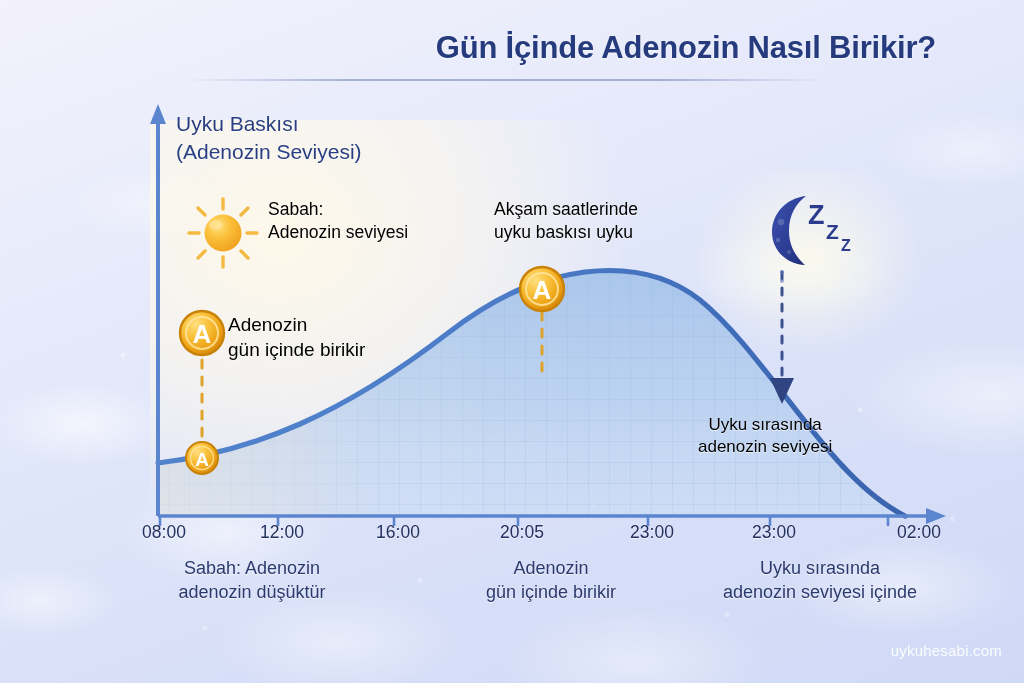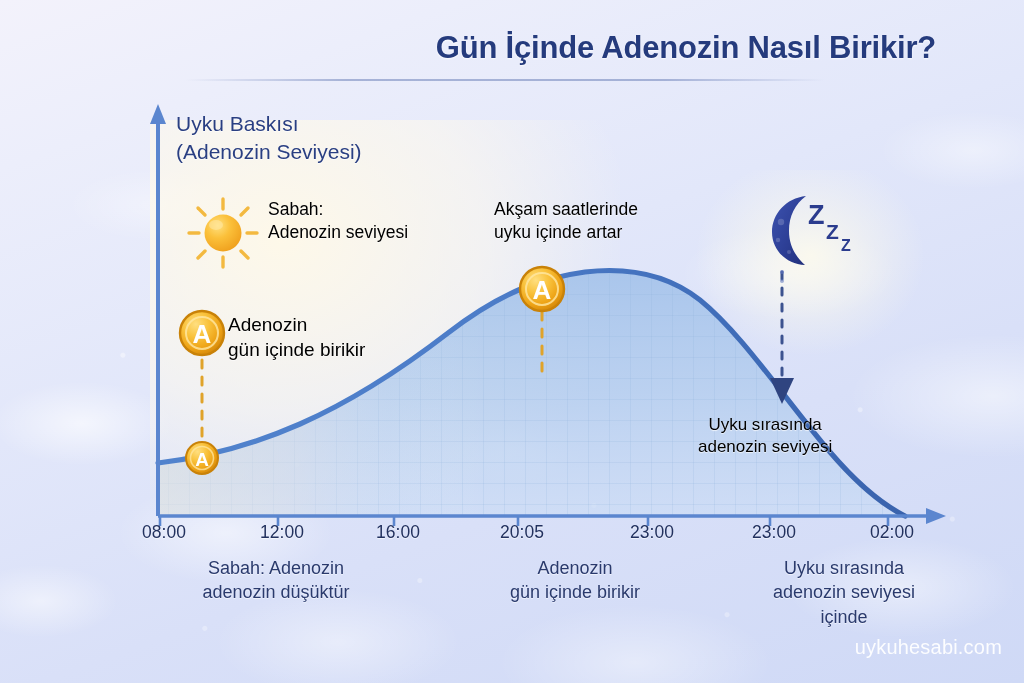--- a/index.html
+++ b/index.html
@@ -103,27 +103,26 @@
     transform:translateX(-50%);
     text-shadow:0 1px 1px rgba(255,255,255,.7);
   }
 
   
   .cap{
     position:absolute; top:556px;
     font-size:18px; color:#2a3a6d; line-height:1.35; text-align:center;
     transform:translateX(-50%);
     text-shadow:0 1px 1px rgba(255,255,255,.7);
-    margin-left:24px;
   }
   .cap span{ display:block; }
 
   .watermark{
     position:absolute; right:22px; bottom:24px;
-    font-size:20px; color:rgba(255,255,255,.93);
+    font-size:15px; color:rgba(255,255,255,.93);
     letter-spacing:.2px;
   }
 
   
   .sun{ position:absolute; left:186px; top:196px; width:74px; height:74px; }
   .moon{ position:absolute; left:762px; top:192px; width:106px; height:76px; }
 </style>
 </head>
 <body>
 
@@ -297,35 +296,35 @@
     <span>Adenozin seviyesi</span>
   </div>
 
   <div class="note note-accum">
     <span>Adenozin</span>
     <span>gün içinde birikir</span>
   </div>
 
   <div class="note note-evening">
     <span>Akşam saatlerinde</span>
-    <span>uyku içinde artar</span>
+    <span>uyku baskısı uyku</span>
   </div>
 
   <div class="note note-sleep">
     <span>Uyku sırasında</span>
     <span>adenozin seviyesi</span>
   </div>
 
   <div class="xtick" style="left:164px">08:00</div>
   <div class="xtick" style="left:282px">12:00</div>
   <div class="xtick" style="left:398px">16:00</div>
   <div class="xtick" style="left:522px">20:05</div>
   <div class="xtick" style="left:652px">23:00</div>
   <div class="xtick" style="left:774px">23:00</div>
-  <div class="xtick" style="left:892px">02:00</div>
+  <div class="xtick" style="left:919px">02:00</div>
 
   <div class="cap" style="left:252px">
     <span>Sabah: Adenozin</span>
     <span>adenozin düşüktür</span>
   </div>
   <div class="cap" style="left:551px">
     <span>Adenozin</span>
     <span>gün içinde birikir</span>
   </div>
   <div class="cap" style="left:820px">

